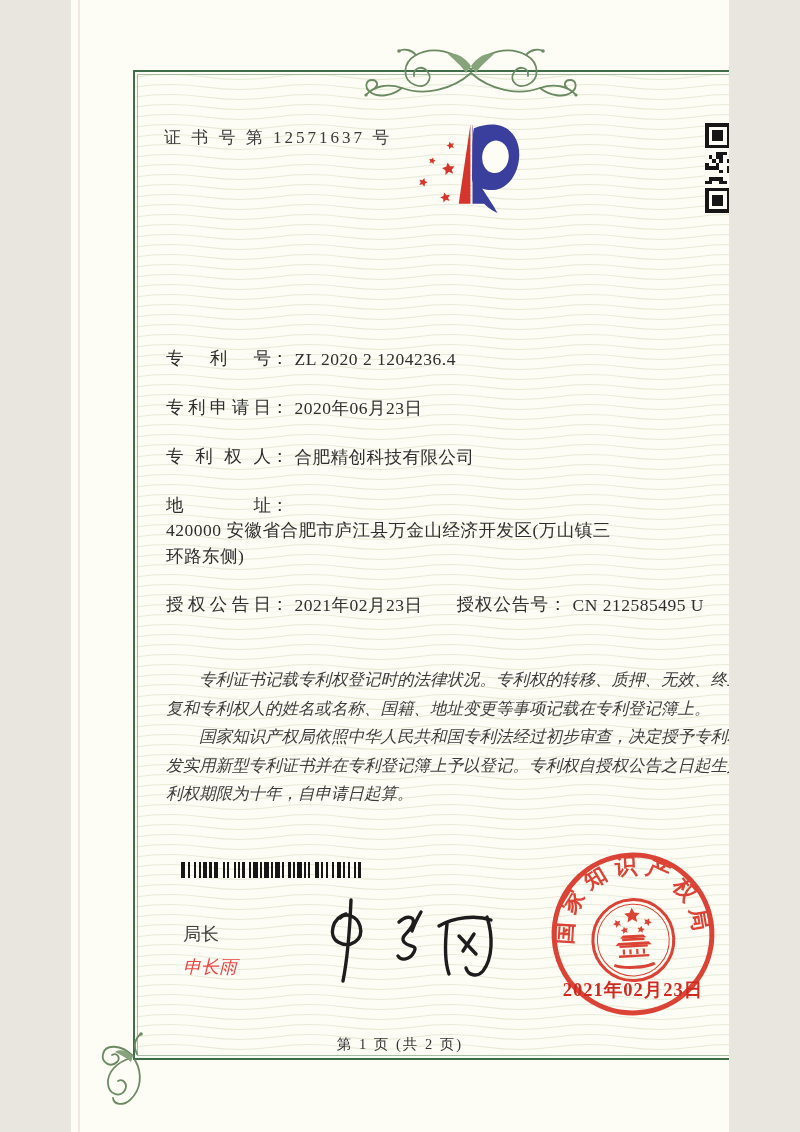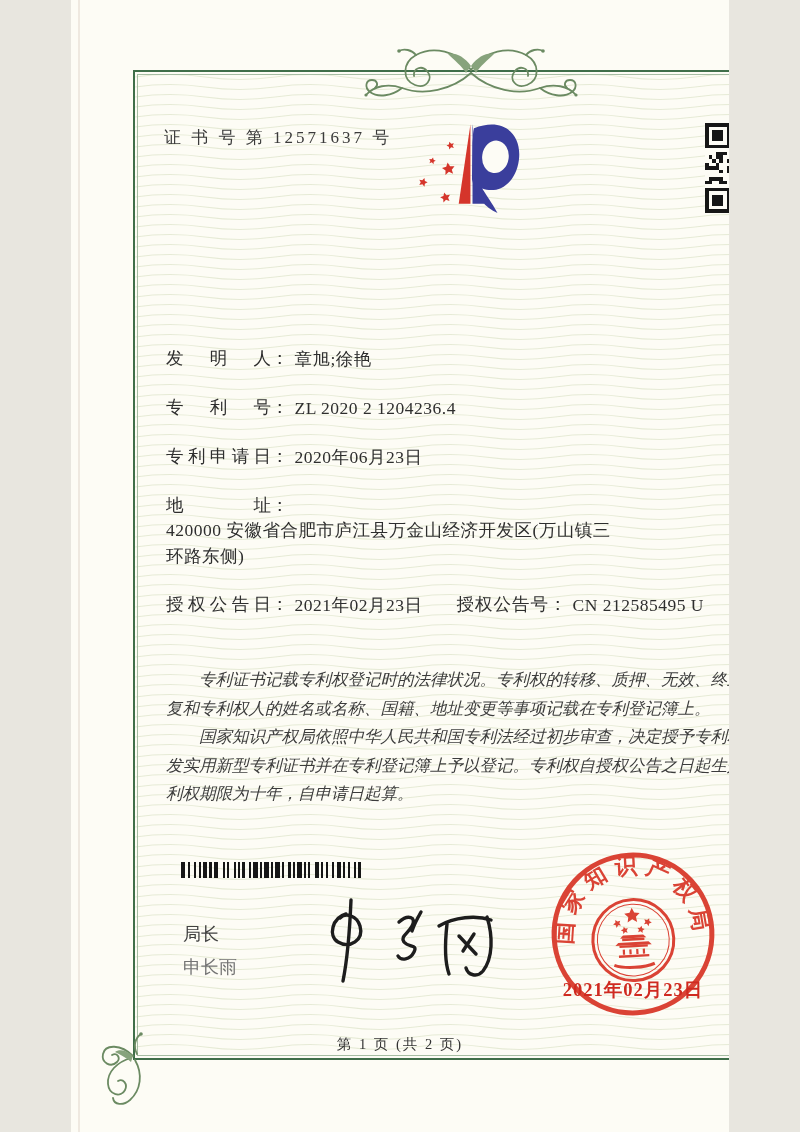--- a/index.html
+++ b/index.html
@@ -32,22 +32,22 @@
   .grant-row{white-space:nowrap;}
   .grant-row .pair2{margin-left:34px;}
   .grant-row .flabel2{letter-spacing:1px;}
   .body-text{position:absolute;left:95px;top:666px;width:612px;z-index:3;
     font-size:16.5px;line-height:28.5px;color:#3c3c3c;font-style:italic;}
   .body-text p{margin:0;text-indent:2em;}
   .barcode{position:absolute;left:110px;top:862px;height:16px;z-index:3;display:flex;align-items:stretch;}
   .barcode div{height:100%;}
   .director-title{position:absolute;left:112px;top:922px;z-index:3;font-size:18px;color:#404040;
     font-family:"Liberation Sans","DejaVu Sans",sans-serif;}
-  .director-name{position:absolute;left:112px;top:955px;z-index:3;font-size:18px;color:#737373;
-    font-family:"Liberation Sans","DejaVu Sans",sans-serif;}
+  .director-name{position:absolute;left:112px;top:955px;z-index:3;font-size:18px;color:#ef4444;
+    font-family:"Liberation Sans","DejaVu Sans",sans-serif;font-style:italic;}
   .signature{position:absolute;left:233px;top:884px;z-index:4;}
   .seal{position:absolute;left:475px;top:847px;z-index:4;opacity:.95;}
   .seal-date{position:absolute;left:472px;top:977px;width:180px;z-index:5;text-align:center;
     font-size:18.5px;font-weight:bold;color:#cf2a20;letter-spacing:1px;}
   .page-no{position:absolute;left:0;right:0;top:1035px;z-index:3;text-align:center;
     font-size:14.5px;letter-spacing:2px;color:#333;}
   .back-note{position:absolute;left:0;right:0;top:1083px;z-index:3;text-align:center;
     font-size:16.5px;font-style:italic;color:#3c3c3c;letter-spacing:2px;}
 </style>
 </head>
@@ -329,27 +329,27 @@
       <rect x="19" y="1" width="5" height="5" fill="#fdfcf5"></rect>
       <rect x="20" y="2" width="3" height="3" fill="#161616"></rect>
       <rect x="0" y="18" width="7" height="7" fill="#161616"></rect>
       <rect x="1" y="19" width="5" height="5" fill="#fdfcf5"></rect>
       <rect x="2" y="20" width="3" height="3" fill="#161616"></rect>
     </svg>
 
 
   <div class="fields">
     <div class="frow">
-      <span class="flabel">发明人</span><span class="colon">：</span><span class="fvalue">章旭;徐艳</span>
-    </div>
-    <div class="frow">
       <span class="flabel">专利号</span><span class="colon">：</span><span class="fvalue">ZL 2020 2 1204236.4</span>
     </div>
     <div class="frow">
       <span class="flabel">专利申请日</span><span class="colon">：</span><span class="fvalue">2020年06月23日</span>
+    </div>
+    <div class="frow">
+      <span class="flabel">专利权人</span><span class="colon">：</span><span class="fvalue">合肥精创科技有限公司</span>
     </div>
     <div class="frow">
       <span class="flabel">地址</span><span class="colon">：</span><span class="fvalue">420000 安徽省合肥市庐江县万金山经济开发区(万山镇三环路东侧)</span>
     </div>
     <div class="frow grant-row">
       <span class="pair1"><span class="flabel">授权公告日</span><span class="colon">：</span><span class="fvalue">2021年02月23日</span></span><span class="pair2"><span class="flabel2">授权公告号</span><span class="colon">：</span><span class="fvalue">CN 212585495 U</span></span>
     </div>
   </div>
 
   <div class="body-text">

